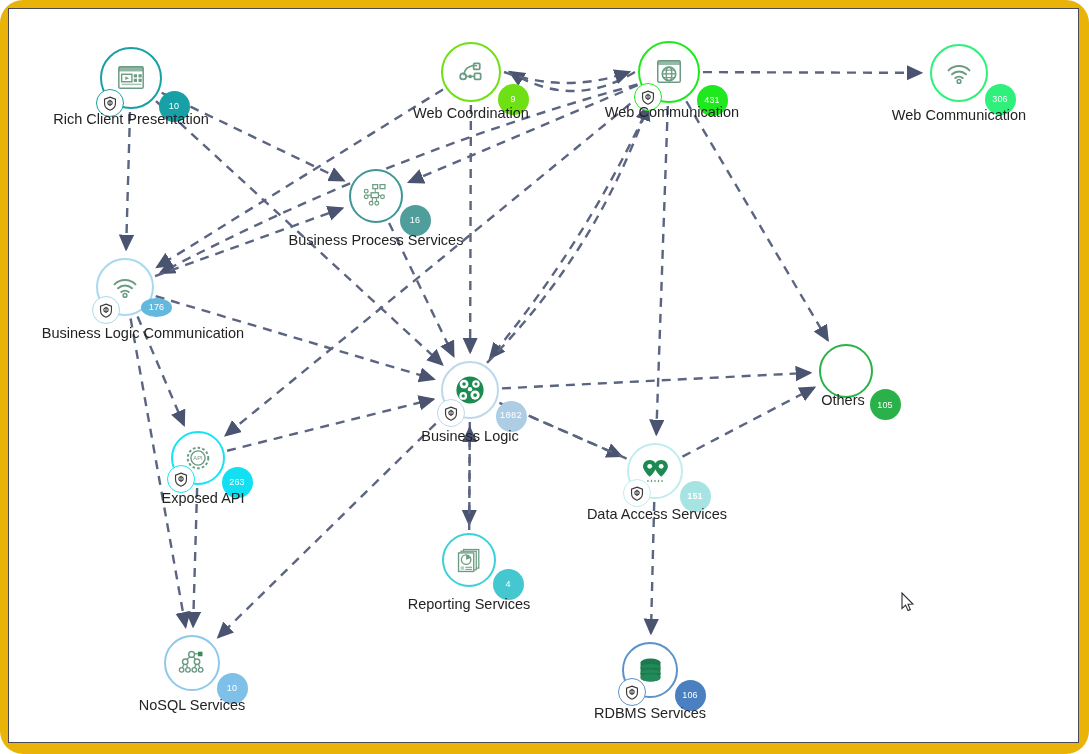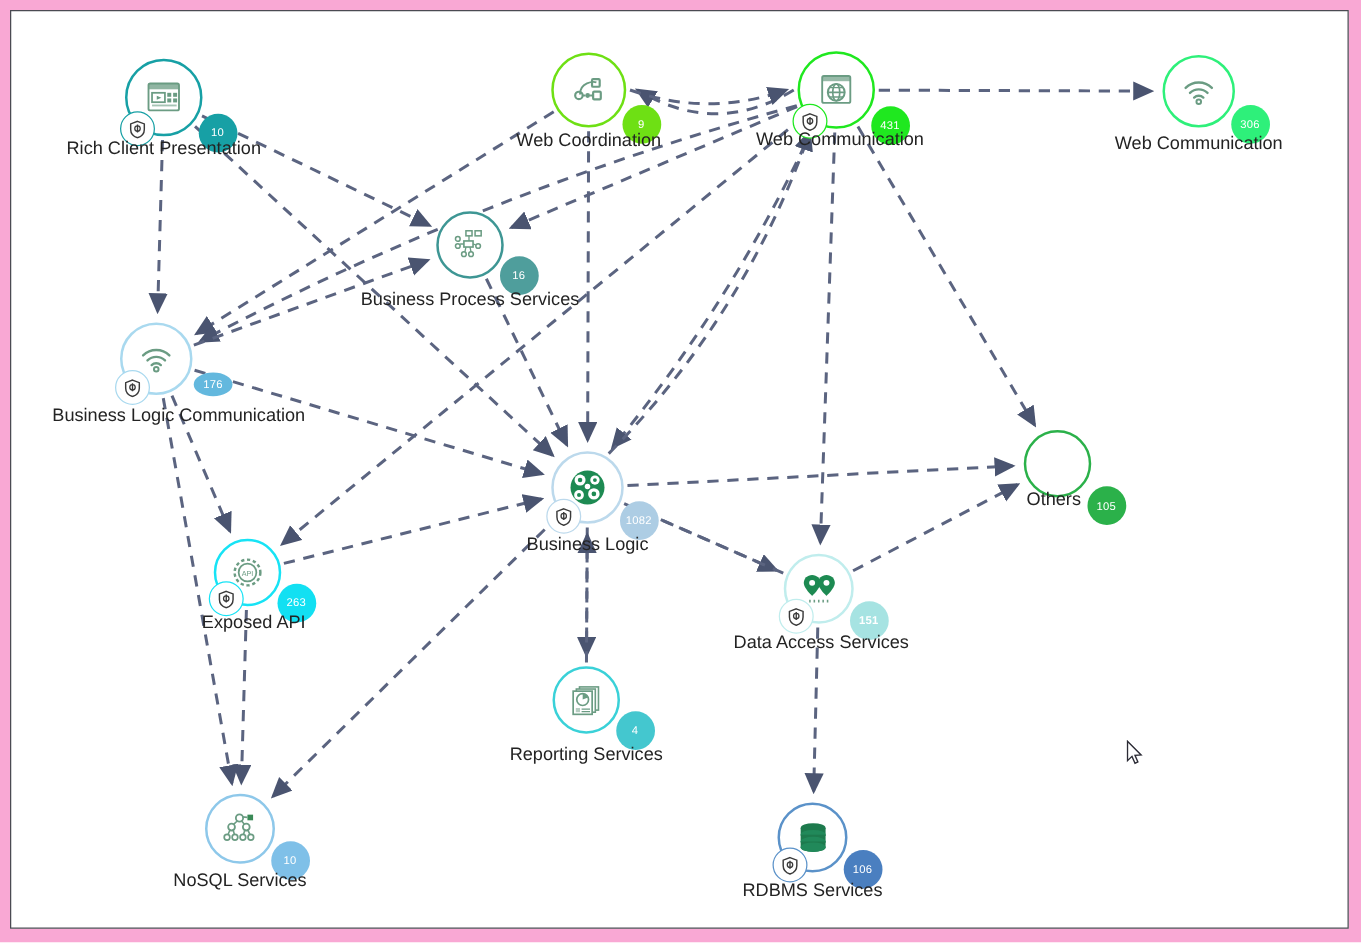--- a/index.html
+++ b/index.html
@@ -6,22 +6,23 @@
   html, body {
     margin: 0;
     padding: 0;
     background: #ffffff;
     font-family: "Liberation Sans", sans-serif;
   }
   #app {
     position: relative;
     width: 1089px;
     height: 754px;
-    background: #f9a8d4;
+    background: #eab308;
     overflow: hidden;
+    border-radius: 23px;
   }
   #canvas-frame {
     position: absolute;
     left: 8px;
     top: 8px;
     width: 1071px;
     height: 735px;
     background: #ffffff;
     border: 1px solid #4a4a52;
     box-sizing: border-box;
@@ -240,21 +241,21 @@
         <circle cx="16" cy="25.6" r="2.1" fill="none" stroke="#6b9c83" stroke-width="1.8"></circle>
       </svg>
         </div>
         <div class="node-shield" style="width: 28px; height: 28px; left: -33px; top: 9px; border: 1.6px solid rgb(169, 217, 239);">
           <svg viewBox="0 0 20 22" width="14" height="15">
     <path d="M10 1.6 L18 4.6 L18 11 C18 16.2 14.2 19.4 10 20.8 C5.8 19.4 2 16.2 2 11 L2 4.6 Z" fill="none" stroke="#3b3b3b" stroke-width="1.7"></path>
     <path d="M10 5.4 L10 14.6" stroke="#3b3b3b" stroke-width="1.6"></path>
     <circle cx="10" cy="10" r="3.2" fill="none" stroke="#3b3b3b" stroke-width="1.5"></circle>
   </svg>
         </div>
-        <div class="node-badge" style="width: 31px; height: 19px; left: 30px; top: 10.5px; background: rgb(99, 184, 222);">176</div>
+        <div class="node-badge" style="width: 31px; height: 19px; left: 16px; top: 10.5px; background: rgb(99, 184, 222);">176</div>
         <div class="node-label" style="left: 0px; top: 38px; padding-left: 36px;">Business Logic Communication</div>
       </div>
       <div class="node" style="left: 470px; top: 390px;">
         <div class="node-ring" style="width: 58px; height: 58px; left: -29px; top: -29px; border: 2.4px solid rgb(188, 217, 236);"></div>
         <div class="node-icon" style="width: 58px; height: 58px; left: -29px; top: -29px;">
           <svg viewBox="0 0 40 40" width="34" height="34">
         <circle cx="20" cy="20" r="16" fill="#1d8a52"></circle>
         <circle cx="13" cy="13" r="5.2" fill="#ffffff"></circle>
             <circle cx="13" cy="13" r="2.1" fill="#1d8a52"></circle>
         <circle cx="27" cy="13" r="4.4" fill="#ffffff"></circle>
@@ -266,21 +267,21 @@
         <circle cx="20" cy="19" r="2.6" fill="#ffffff"></circle>
       </svg>
         </div>
         <div class="node-shield" style="width: 28px; height: 28px; left: -33px; top: 9px; border: 1.6px solid rgb(188, 217, 236);">
           <svg viewBox="0 0 20 22" width="14" height="15">
     <path d="M10 1.6 L18 4.6 L18 11 C18 16.2 14.2 19.4 10 20.8 C5.8 19.4 2 16.2 2 11 L2 4.6 Z" fill="none" stroke="#3b3b3b" stroke-width="1.7"></path>
     <path d="M10 5.4 L10 14.6" stroke="#3b3b3b" stroke-width="1.6"></path>
     <circle cx="10" cy="10" r="3.2" fill="none" stroke="#3b3b3b" stroke-width="1.5"></circle>
   </svg>
         </div>
-        <div class="node-badge" style="width: 31px; height: 31px; left: 25.5px; top: 10.5px; background: rgb(173, 205, 228);">1082</div>
+        <div class="node-badge" style="width: 31px; height: 31px; left: 25.5px; top: 10.5px; background: rgb(173, 205, 228); font-family: Liberation Mono, monospace;">1082</div>
         <div class="node-label" style="left: 0px; top: 38px;">Business Logic</div>
       </div>
       <div class="node" style="left: 198px; top: 458px;">
         <div class="node-ring" style="width: 54px; height: 54px; left: -27px; top: -27px; border: 2.4px solid rgb(23, 227, 245);"></div>
         <div class="node-icon" style="width: 54px; height: 54px; left: -27px; top: -27px;">
           <svg viewBox="0 0 34 34" width="28" height="28">
         <circle cx="17" cy="17" r="12.5" fill="none" stroke="#6b9c83" stroke-width="2.4" stroke-dasharray="3.2 2.6"></circle>
         <circle cx="17" cy="17" r="8.6" fill="none" stroke="#6b9c83" stroke-width="1.7"></circle>
         <text x="17" y="20" font-size="7" fill="#6b9c83" text-anchor="middle" font-family="sans-serif">API</text>
       </svg>

